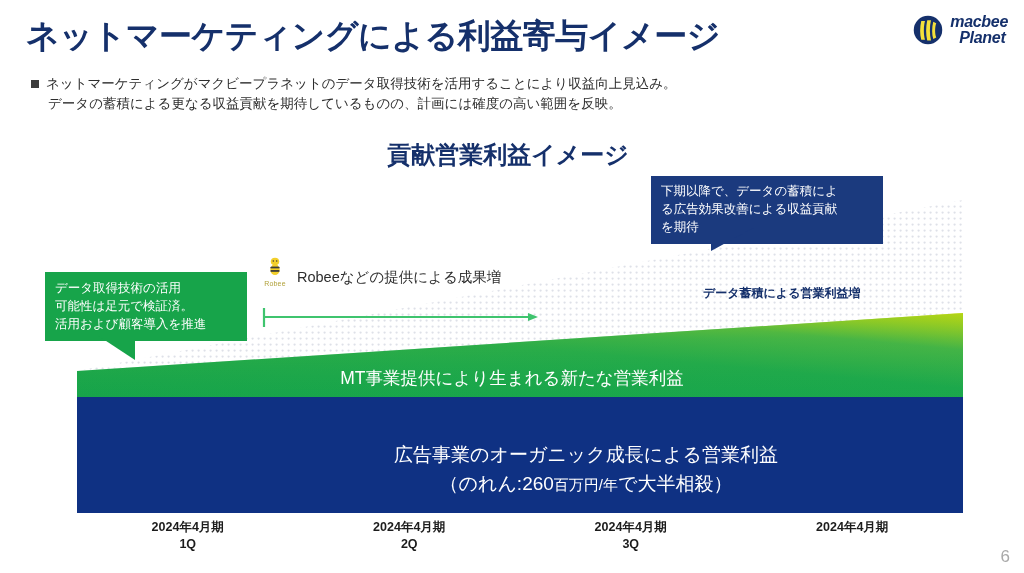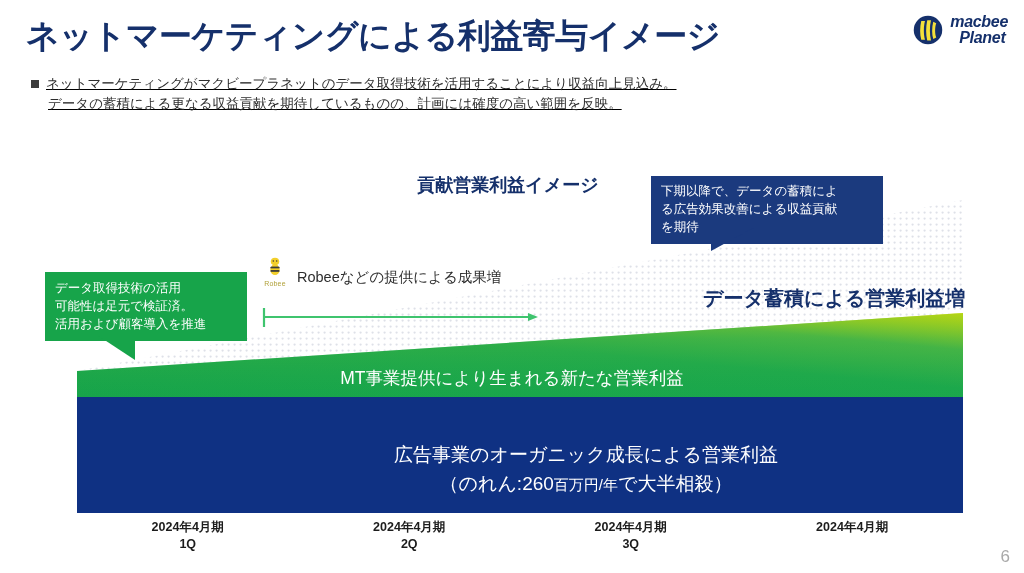--- a/index.html
+++ b/index.html
@@ -20,29 +20,29 @@
   .logo{position:absolute;right:16px;top:14px;display:flex;align-items:center;gap:7px;}
   .logo-mark{width:30px;height:30px;flex:0 0 auto;}
   .logo-text{
     font-size:16px;font-weight:bold;line-height:0.97;
     color:#15306b;font-style:italic;letter-spacing:-0.3px;
   }
   .logo-text span{display:block;}
   .logo-text .l2{padding-left:9px;}
 
   
-  .bullet-row{position:absolute;left:31px;top:74px;display:flex;gap:7px;text-decoration:underline;}
+  .bullet-row{position:absolute;left:31px;top:74px;display:flex;gap:7px;}
   .bullet-sq{width:8px;height:8px;background:#3b3b3b;margin-top:6px;flex:0 0 auto;}
   .bullet-text{font-size:13.5px;line-height:1.5;color:#2d2d2d;white-space:nowrap;}
   .bullet-text .ln2{padding-left:2px;}
 
   
   .chart-title{
     position:absolute;left:0;right:8px;top:139px;text-align:center;
-    font-size:18px;font-weight:bold;color:#15306b;margin-top:34px;
+    font-size:24px;font-weight:bold;color:#15306b;
   }
 
   
   .plot{position:absolute;left:77px;top:175px;width:886px;height:340px;}
   .plot svg{position:absolute;left:0;top:0;}
 
   
   .callout{position:absolute;color:#fff;}
   .callout .body{padding:7px 10px 8px 10px;font-size:12.5px;line-height:1.42;}
   .cal-navy{left:651px;top:176px;width:232px;background:#1b3a7e;}
@@ -59,21 +59,21 @@
 
   
   .robee{position:absolute;left:262px;top:256px;display:flex;align-items:flex-end;gap:9px;}
   .robee-ico{width:26px;text-align:center;}
   .robee-cap{font-size:7px;color:#b2a23c;letter-spacing:0.2px;margin-top:-2px;}
   .robee-label{font-size:14.5px;color:#2d2d2d;white-space:nowrap;}
 
   
   .lbl-data{
     position:absolute;left:703px;top:285px;
-    font-size:20px;font-weight:bold;color:#15306b;white-space:nowrap;
+    font-size:12px;font-weight:bold;color:#15306b;white-space:nowrap;
   }
   .lbl-green{
     position:absolute;left:0;right:0;top:366px;text-align:center;
     font-size:17.5px;color:#ffffff;font-weight:500;
   }
   .lbl-navy{
     position:absolute;left:77px;width:1018px;top:440px;text-align:center;
     font-size:19px;color:#ffffff;line-height:1.55;
   }
   .lbl-navy .l2 .sm{font-size:15px;}

